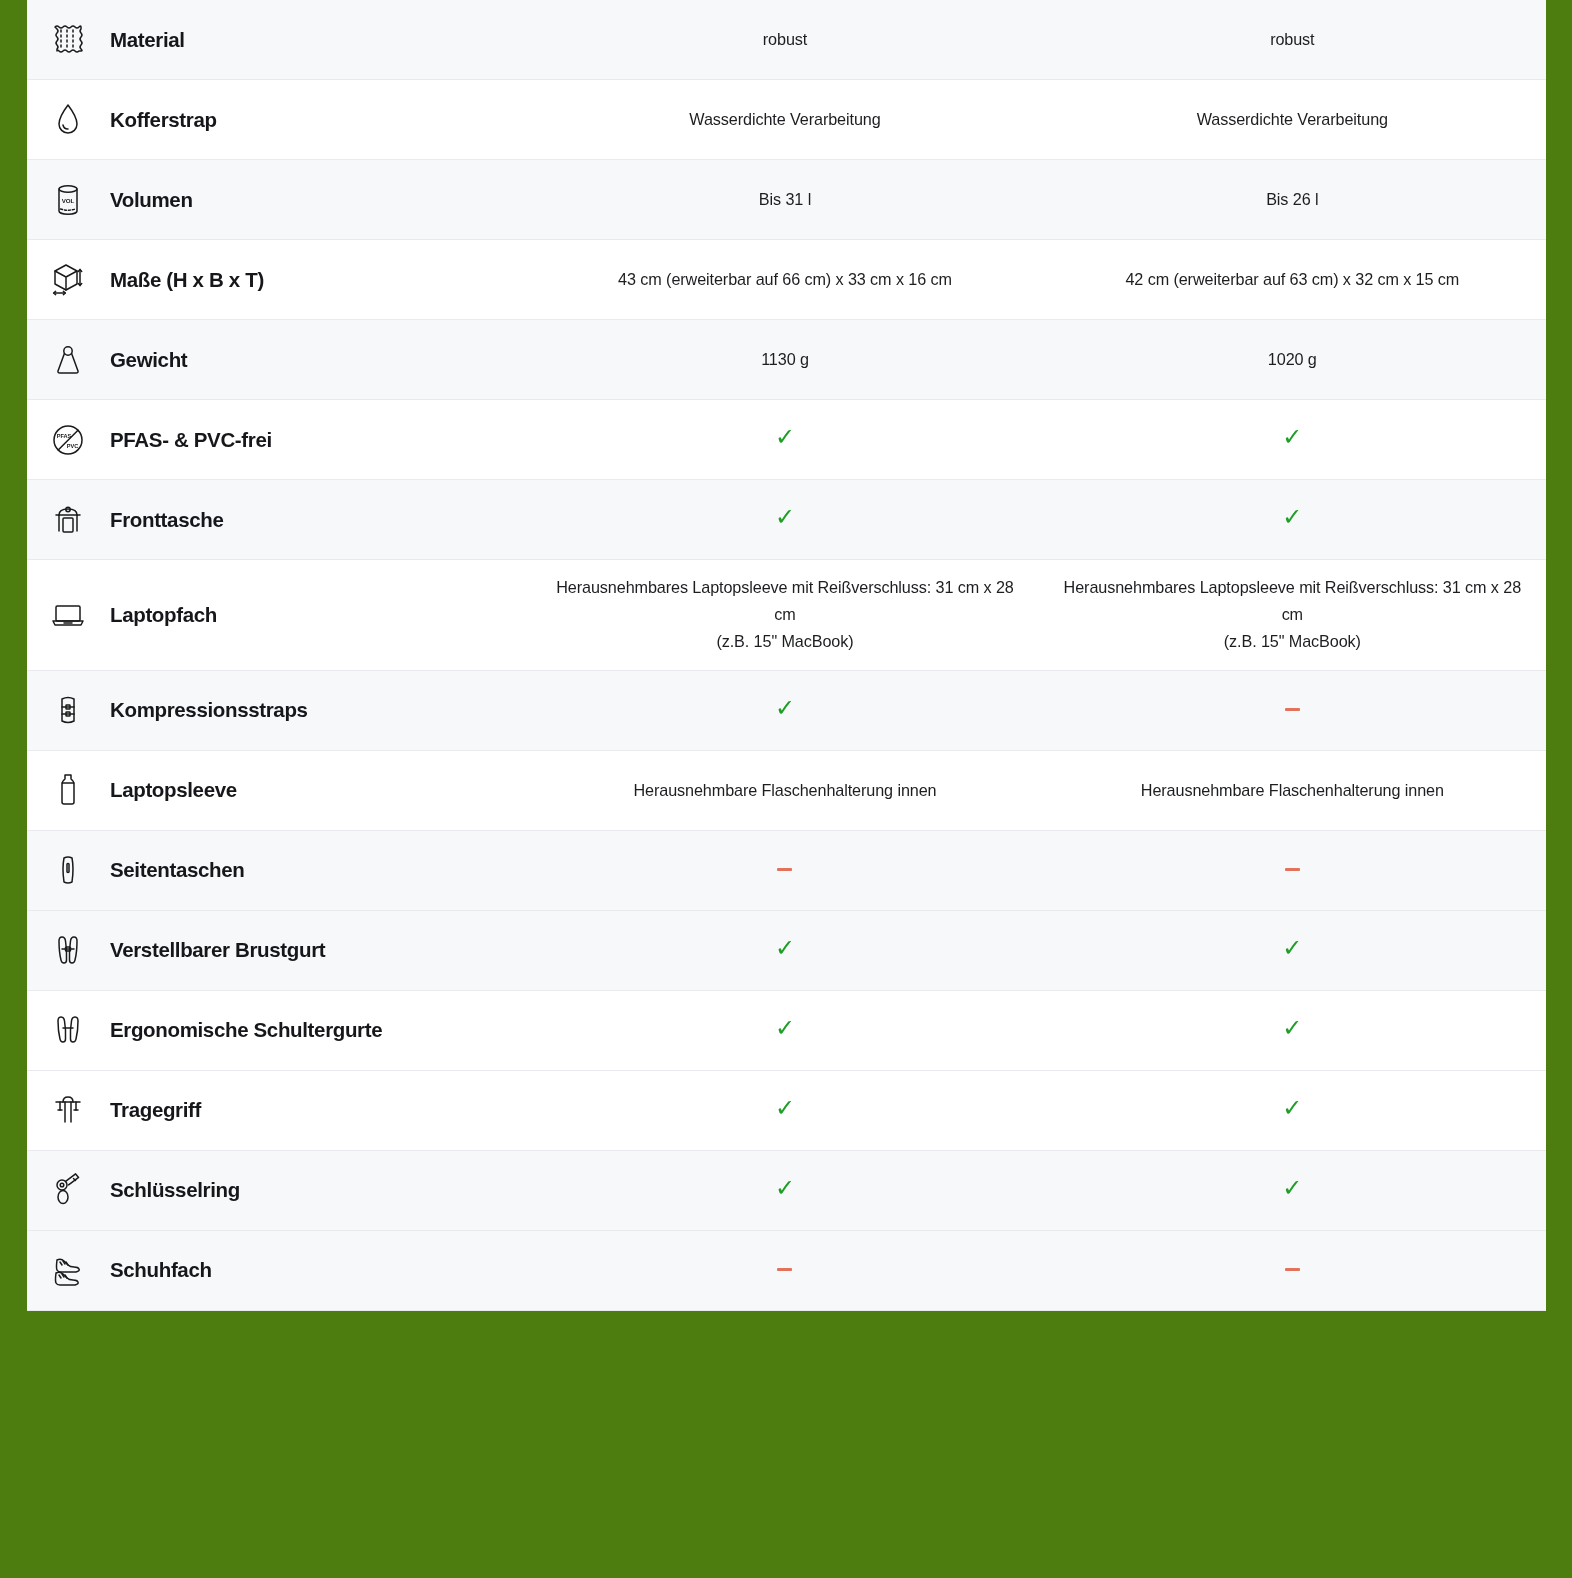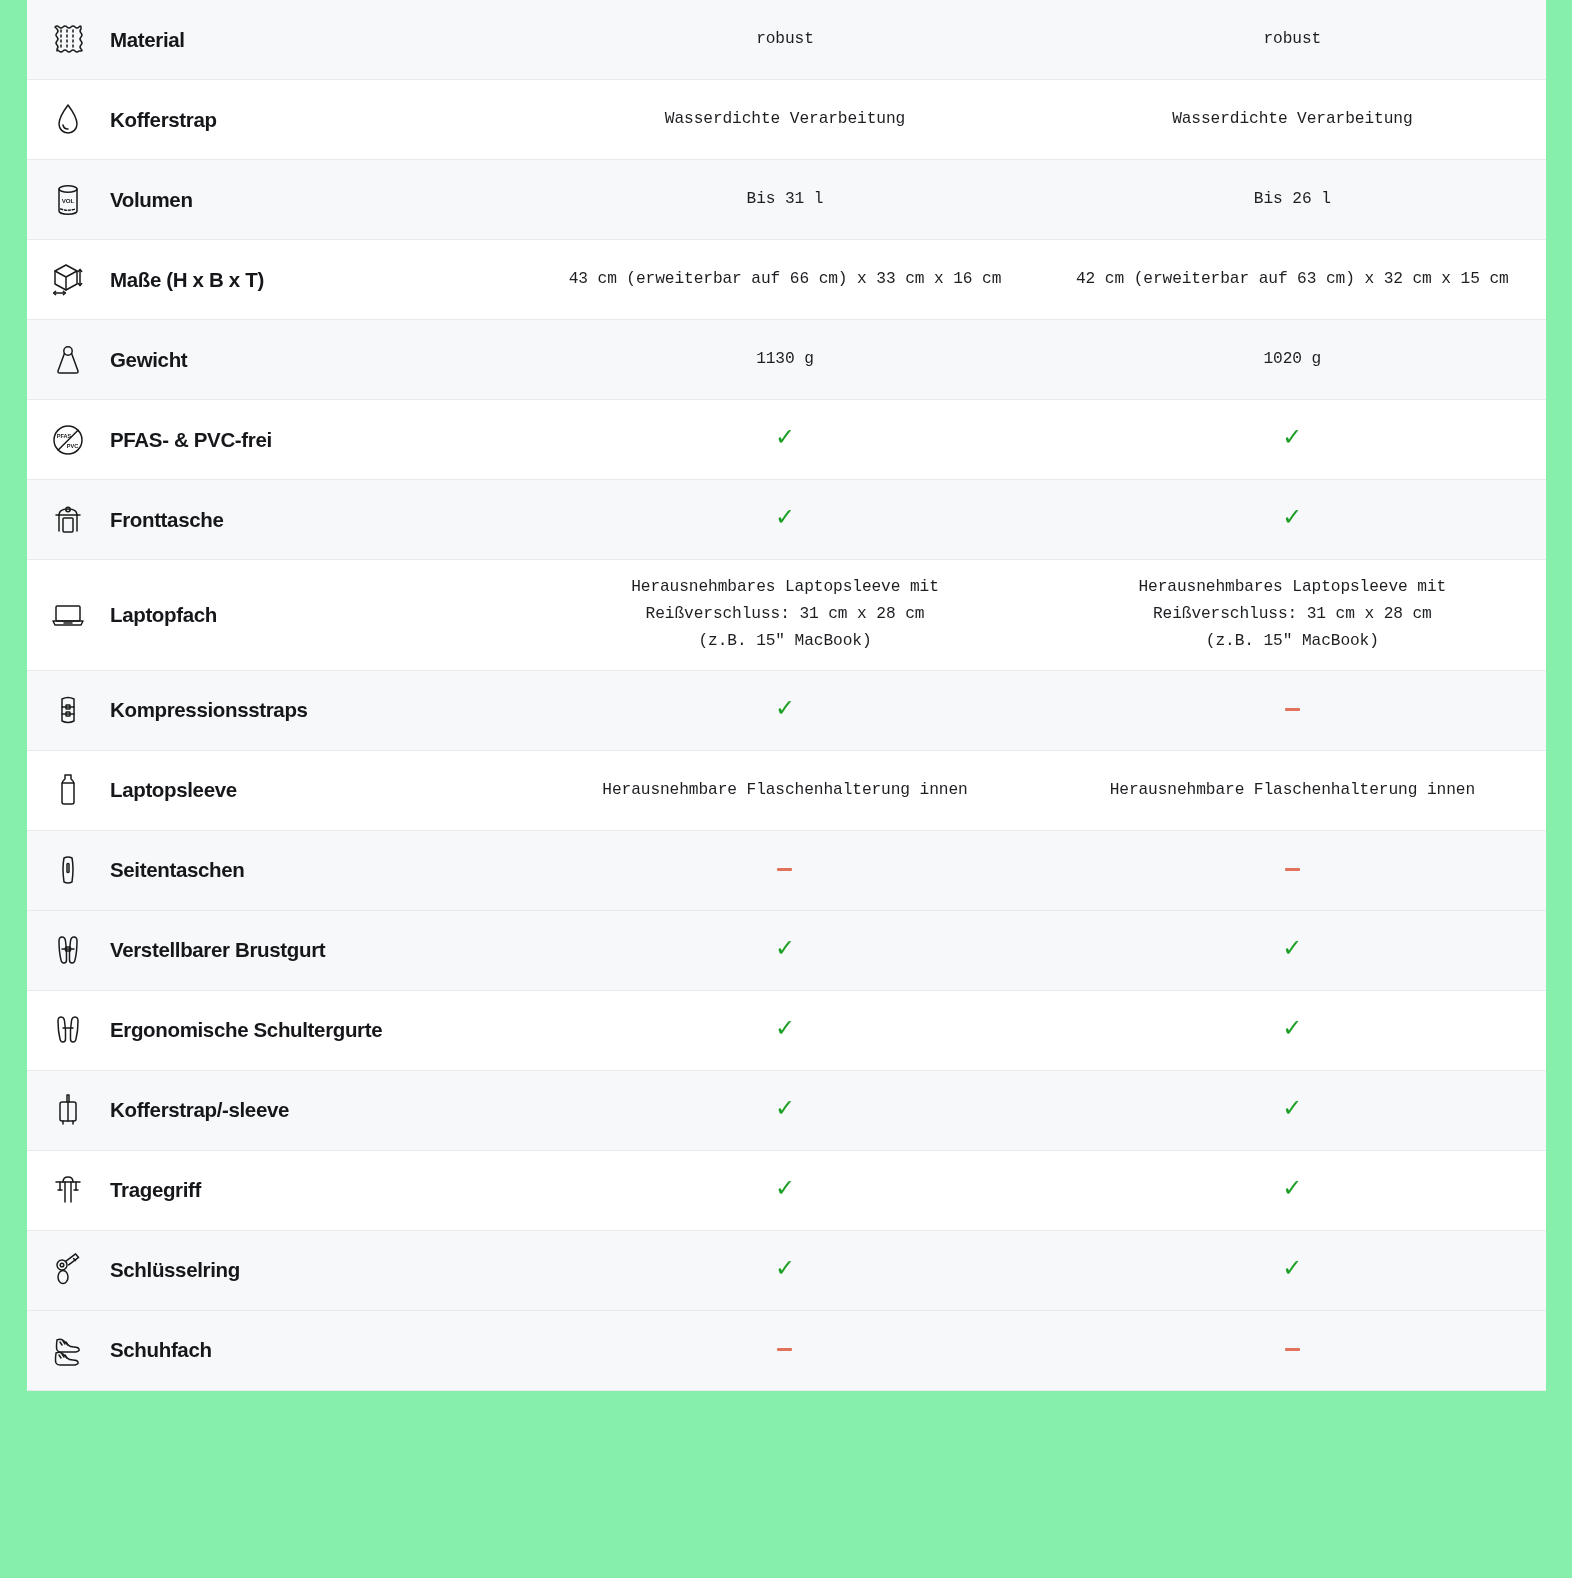--- a/index.html
+++ b/index.html
@@ -6,21 +6,21 @@
     margin: 0;
     padding: 0;
     background: #ffffff;
     font-family: "Liberation Sans", sans-serif;
     -webkit-font-smoothing: antialiased;
   }
   .page {
     width: 1572px;
     height: 1578px;
     position: relative;
-    background: #86efac;
+    background: #4d7c0f;
     overflow: hidden;
   }
   .compare-table {
     position: absolute;
     left: 27px;
     top: 0px;
     width: 1519px;
     border-collapse: collapse;
     table-layout: fixed;
   }
@@ -91,21 +91,21 @@
     font-weight: bold;
   }
   .dash-glyph {
     display: inline-block;
     width: 15px;
     height: 3px;
     background: #e2725b;
     border-radius: 1px;
     vertical-align: middle;
   }
-  .two-line { white-space: pre-line; font-family: Liberation Mono, monospace; }
+  .two-line { white-space: pre-line; }
 </style>
 </head>
 <body>
 
 <div class="page">
   <table class="compare-table">
     <tbody id="table-body">
         <tr class="row striped">
           <td class="c-feature">
             <div class="feature-cell">
@@ -313,37 +313,20 @@
                   <path fill="none" stroke="#1a1a1a" stroke-width="1.5" stroke-linecap="round" stroke-linejoin="round" d="M29 9q3 0 3 4 0 10-2 18-.5 3-3 3t-2.5-3q-.5-9 1-18 .5-4 3.5-4z"></path>
                   <path fill="none" stroke="#1a1a1a" stroke-width="1.5" stroke-linecap="round" stroke-linejoin="round" d="M17 20h10"></path>
                 </svg>
               </span>
               <span class="feature-label">Ergonomische Schultergurte</span>
             </div>
           </td>
           <td class="c-val value-cell"><span class="mark yes">✓</span></td>
           <td class="c-val value-cell"><span class="mark yes">✓</span></td>
         </tr>
-        <tr class="row striped">
-          <td class="c-feature">
-            <div class="feature-cell">
-              <span class="icon-box">
-                <svg viewBox="0 0 44 44">
-                  <rect fill="none" stroke="#1a1a1a" stroke-width="1.5" stroke-linecap="round" stroke-linejoin="round" x="14" y="14" width="16" height="19" rx="2"></rect>
-                  <path fill="none" stroke="#1a1a1a" stroke-width="1.5" stroke-linecap="round" stroke-linejoin="round" d="M21 14V7h2v7"></path>
-                  <path fill="none" stroke="#1a1a1a" stroke-width="1.5" stroke-linecap="round" stroke-linejoin="round" d="M17 33v3M27 33v3"></path>
-                  <path fill="none" stroke="#1a1a1a" stroke-width="1.5" stroke-linecap="round" stroke-linejoin="round" d="M22 14v19"></path>
-                </svg>
-              </span>
-              <span class="feature-label">Kofferstrap/-sleeve</span>
-            </div>
-          </td>
-          <td class="c-val value-cell"><span class="mark yes">✓</span></td>
-          <td class="c-val value-cell"><span class="mark yes">✓</span></td>
-        </tr>
         <tr class="row plain">
           <td class="c-feature">
             <div class="feature-cell">
               <span class="icon-box">
                 <svg viewBox="0 0 44 44">
                   <path fill="none" stroke="#1a1a1a" stroke-width="1.5" stroke-linecap="round" stroke-linejoin="round" d="M17 14q0-5 5-5t5 5"></path>
                   <path fill="none" stroke="#1a1a1a" stroke-width="1.5" stroke-linecap="round" stroke-linejoin="round" d="M10 14h24"></path>
                   <path fill="none" stroke="#1a1a1a" stroke-width="1.5" stroke-linecap="round" stroke-linejoin="round" d="M14 14v8M30 14v8"></path>
                   <path fill="none" stroke="#1a1a1a" stroke-width="1.5" stroke-linecap="round" stroke-linejoin="round" d="M12 22h4M28 22h4"></path>
                   <path fill="none" stroke="#1a1a1a" stroke-width="1.5" stroke-linecap="round" stroke-linejoin="round" d="M19 14q0 12 0 20M25 14q0 12 0 20"></path>

